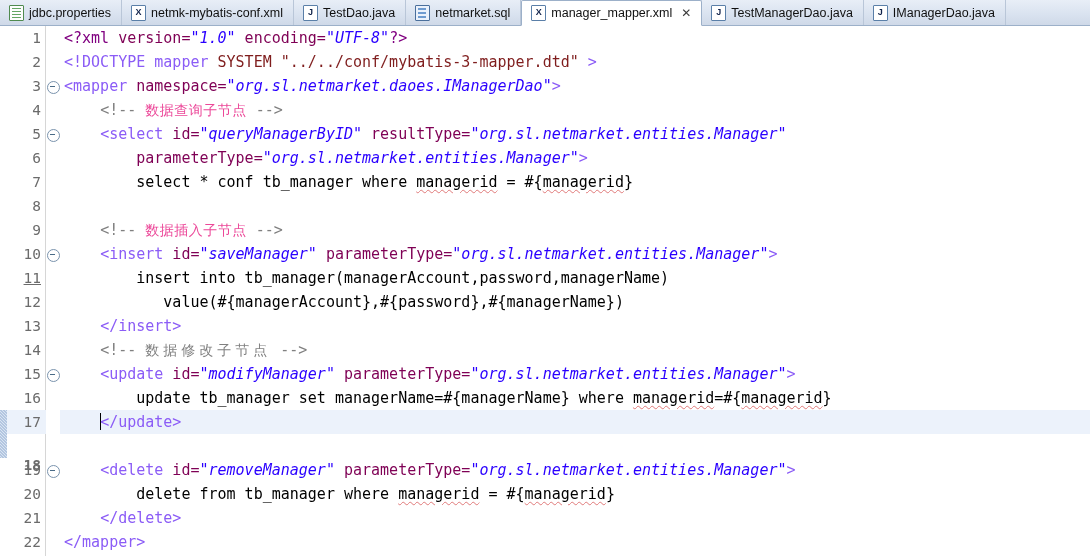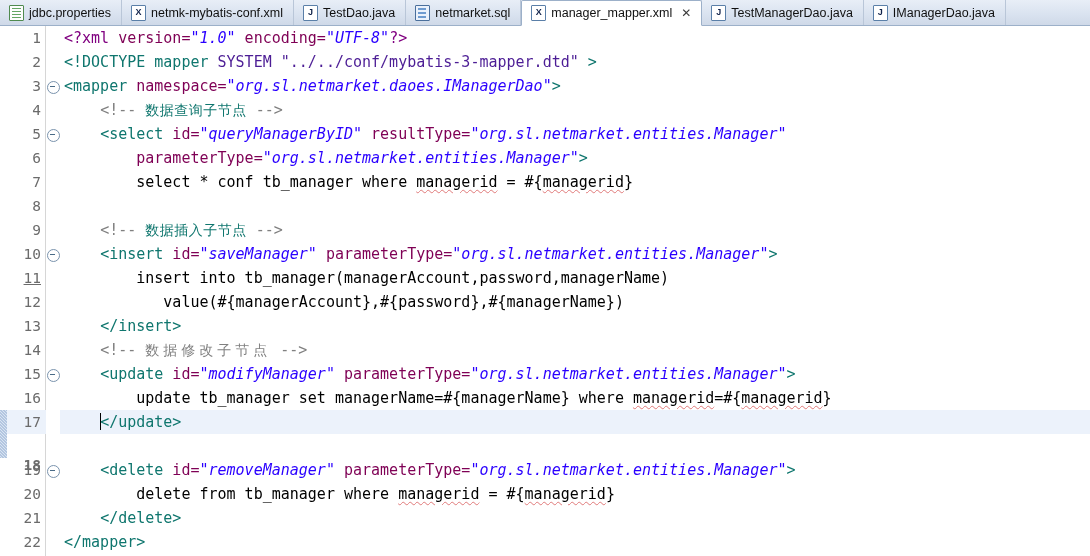--- a/index.html
+++ b/index.html
@@ -96,27 +96,27 @@
   .line{
     position:absolute;left:0;right:0;height:24px;line-height:24px;
     font-family:"DejaVu Sans Mono",monospace;font-size:15px;
     white-space:pre;color:#000000;
   }
   .line .txt{padding-left:4px;display:inline-block;}
   .hl-row{position:absolute;left:0;right:0;height:24px;background:#ecf2fb;}
   .hl-gut{position:absolute;left:0;width:52px;height:24px;background:#ecf2fb;}
 
   
-  .tag{color:#0f766e;}
+  .tag{color:#8b5cf6;}
   .attr{color:#7f0055;}
   .val{color:#2a00ff;font-style:italic;}
   .pi{color:#800080;}
-  .doct{color:#4c1d95;}
+  .doct{color:#7f1d1d;}
   .cmt{color:#808080;}
-  .cmtzh{color:#0f766e;font-family:"DejaVu Sans",sans-serif;font-size:14px;letter-spacing:0.5px;}
+  .cmtzh{color:#ec4899;font-family:"DejaVu Sans",sans-serif;font-size:14px;letter-spacing:0.5px;}
   .cmtzh-sp{color:#808080;font-family:"DejaVu Sans",sans-serif;font-size:14px;letter-spacing:4px;}
   .plain{color:#000000;}
   .sq{
     text-decoration:underline;
     text-decoration-style:wavy;
     text-decoration-color:#e07a7a;
     text-decoration-thickness:1px;
     text-underline-offset:2px;
   }
   .caret{

